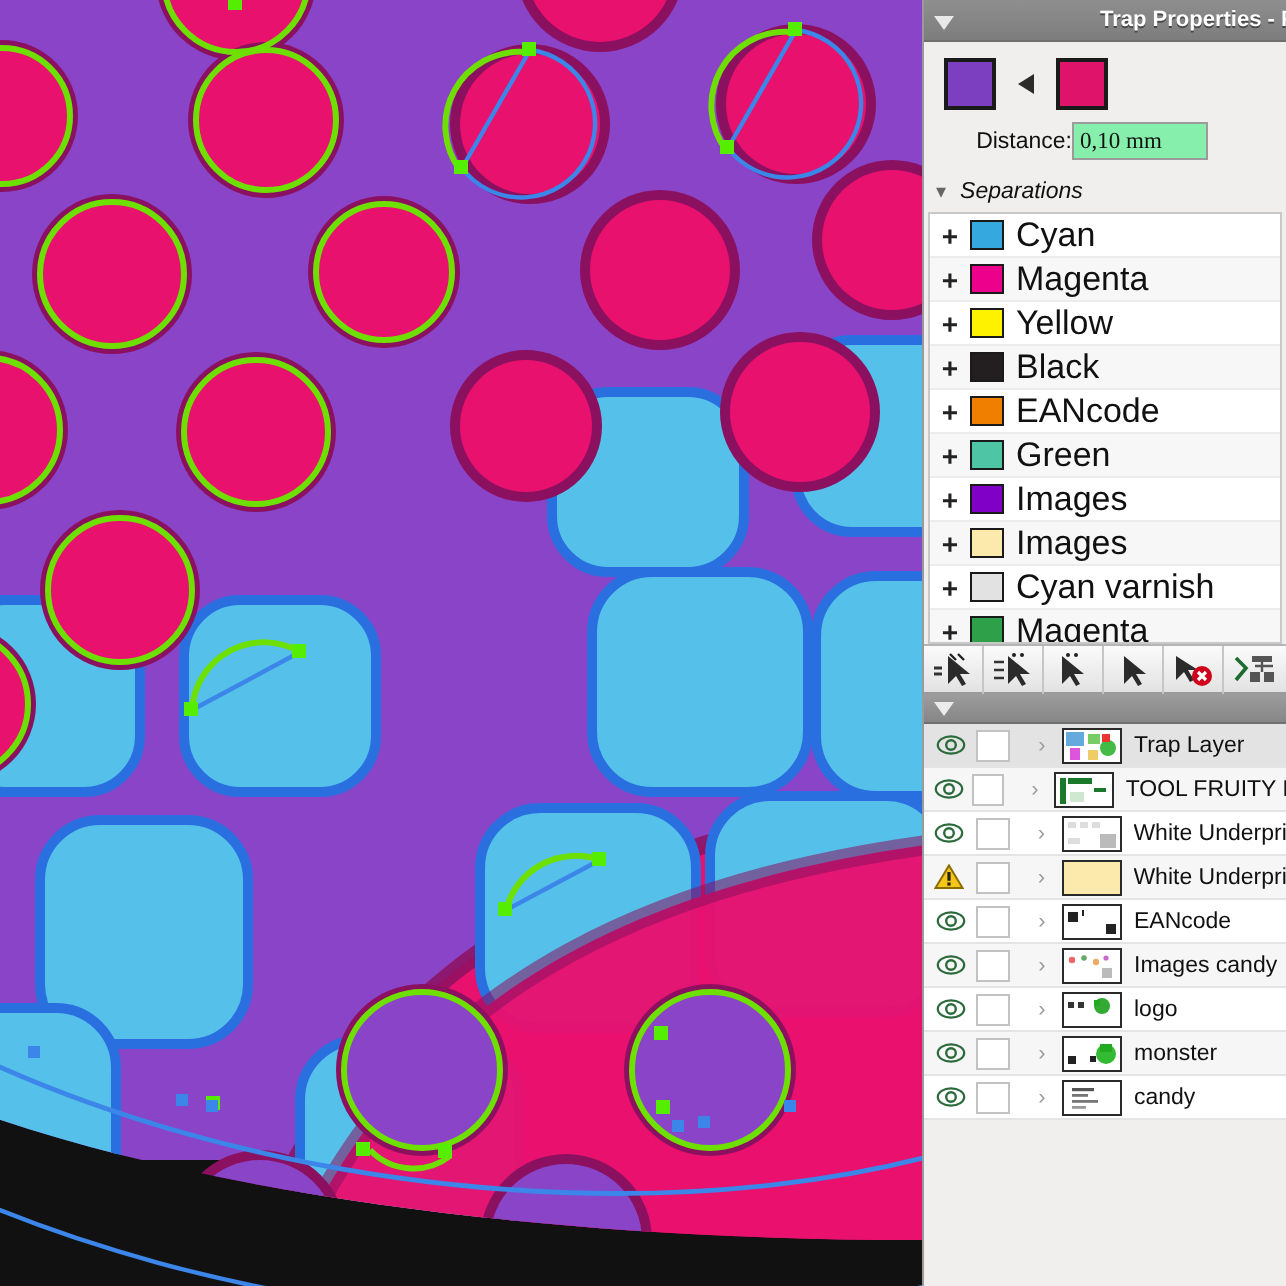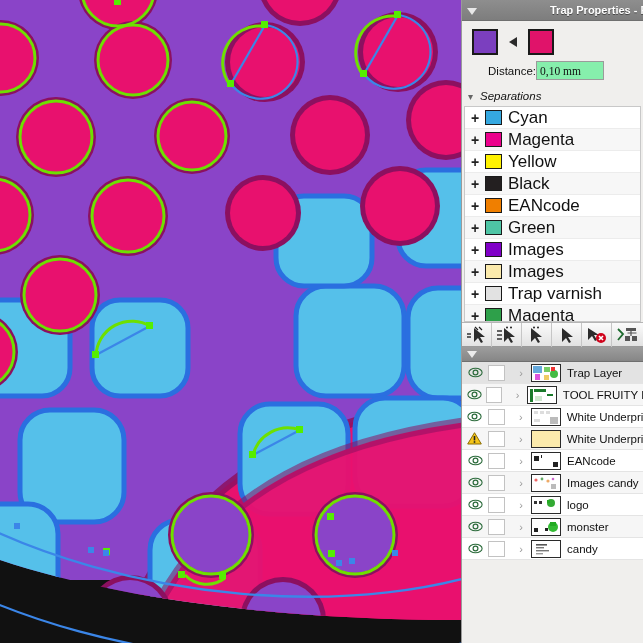--- a/index.html
+++ b/index.html
@@ -328,21 +328,21 @@
           <div class="sepname">Images</div>
         </div>
         <div class="seprow">
           <div class="plus">+</div>
           <div class="sepsw" style="background: rgb(251, 234, 172);"></div>
           <div class="sepname">Images</div>
         </div>
         <div class="seprow">
           <div class="plus">+</div>
           <div class="sepsw" style="background: rgb(226, 226, 226);"></div>
-          <div class="sepname">Trap varnish</div>
+          <div class="sepname">Cyan varnish</div>
         </div>
         <div class="seprow">
           <div class="plus">+</div>
           <div class="sepsw" style="background: rgb(46, 160, 74);"></div>
           <div class="sepname">Magenta</div>
         </div>
       </div>
 
     <div class="trapbar">
       <div class="tbtn">

